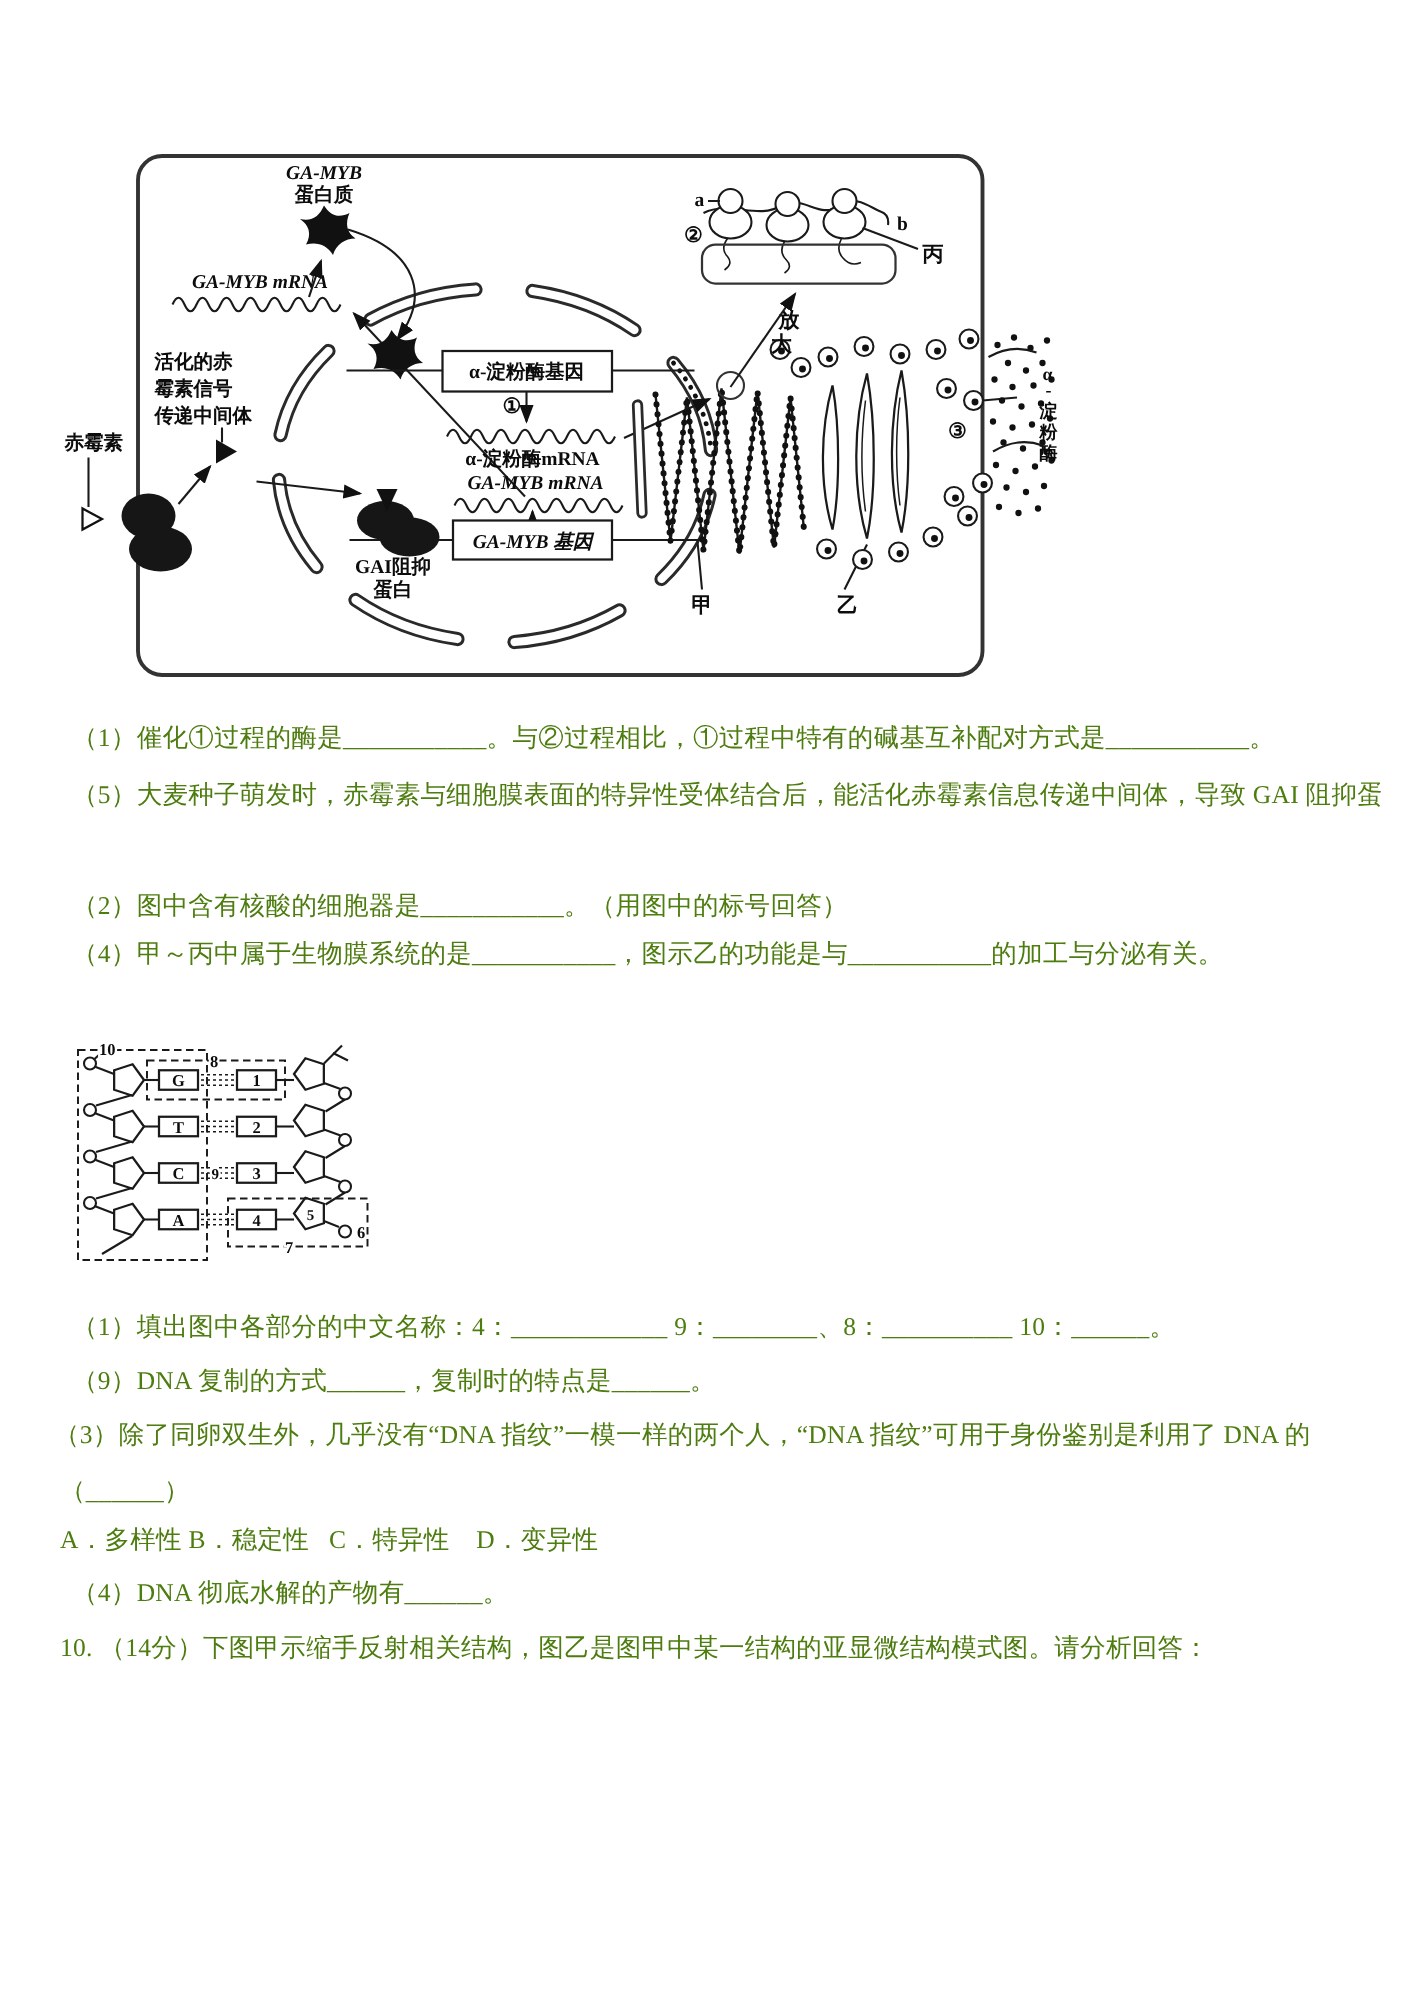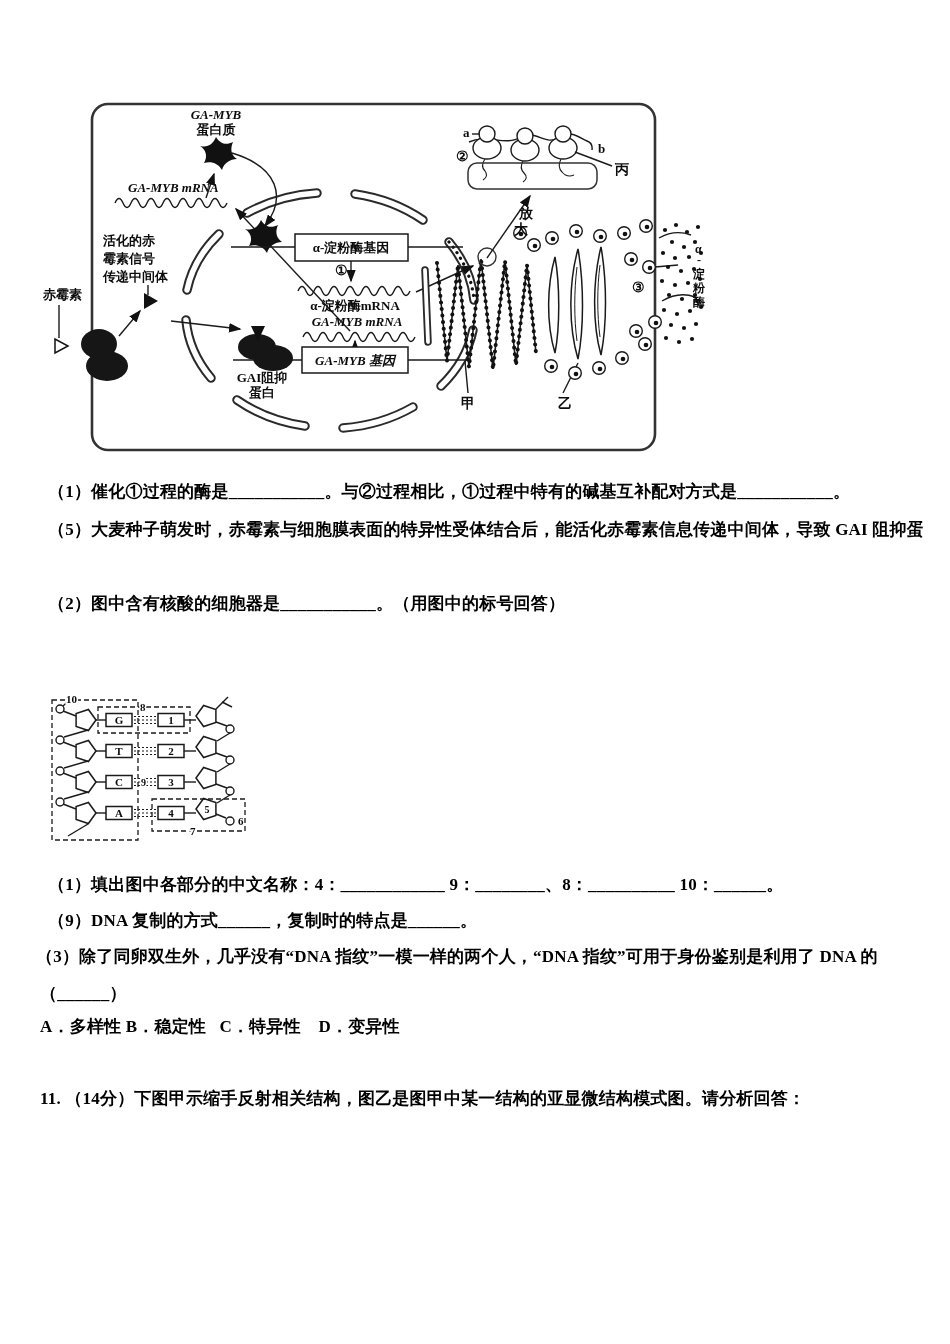--- a/index.html
+++ b/index.html
@@ -1,18 +1,18 @@
 <!DOCTYPE html>
 <html><head>
 <meta charset="utf-8">
 <style>
   html,body{margin:0;padding:0;background:#ffffff;}
   .page{position:relative;width:950px;height:1344px;background:#ffffff;overflow:hidden;
-        font-family:"Liberation Serif","DejaVu Serif",serif;color:#000000;}
-  .t{position:absolute;font-size:17px;font-weight:700;white-space:pre;letter-spacing:.2px;line-height:22px;}
+        font-family:"Liberation Serif","DejaVu Serif",serif;color:#4d7c0f;}
+  .t{position:absolute;font-size:17px;font-weight:400;white-space:pre;letter-spacing:.2px;line-height:22px;}
   svg{position:absolute;}
   svg text{font-family:"Liberation Serif","DejaVu Serif",serif;fill:#0c0c0c;font-weight:600;}
   .s13{font-size:13px;}  .s12{font-size:12px;}  .s14{font-size:14px;}
   .s11{font-size:11px;}  .s10{font-size:10px;}
   .it{font-style:italic;}
   .halo{paint-order:stroke;stroke:#ffffff;stroke-width:3px;}
   .ln{stroke:#1a1a1a;stroke-width:1.4;fill:none;}
   .ln2{stroke:#1a1a1a;stroke-width:1.6;fill:none;}
   .boxr{fill:#ffffff;stroke:#1a1a1a;stroke-width:1.5;}
   .arcA{stroke:#2a2a2a;stroke-width:9.5;fill:none;stroke-linecap:round;}
@@ -269,20 +269,21 @@
     <text class="s14" x="580" y="79">丙</text>
     <text class="s14" x="421" y="66">②</text>
     <text class="s14" x="484" y="123">放</text>
     <text class="s14" x="479" y="139">大</text>
     <path class="ln" d="M452,163 L495,101" marker-end="url(#ah)"></path>
   </svg>
 
   <div class="t" style="left:48px;top:481px">（1）催化①过程的酶是___________。与②过程相比，①过程中特有的碱基互补配对方式是___________。</div>
   <div class="t" style="left:48px;top:519px">（5）大麦种子萌发时，赤霉素与细胞膜表面的特异性受体结合后，能活化赤霉素信息传递中间体，导致 GAI 阻抑蛋</div>
   <div class="t" style="left:48px;top:593px">（2）图中含有核酸的细胞器是___________。（用图中的标号回答）</div>
+  <div class="t" style="left:48px;top:625px">（4）甲～丙中属于生物膜系统的是___________，图示乙的功能是与___________的加工与分泌有关。</div>
 
   <svg style="left:40px;top:690px" width="260" height="162" viewBox="0 0 260 162">
 
     <g>
       <path class="ln" d="M23,16 L34,6"></path>
       <circle class="ves" cx="20" cy="19" r="4"></circle>
       <path class="ln" d="M23,21 L36,26"></path>
       <use href="#lpent0"></use>
       <use href="#pent" transform="translate(45,30)"></use>
       <path class="ln" d="M48,40 L24,47"></path>
@@ -360,15 +361,16 @@
     <text class="s10" x="167" y="123" text-anchor="middle">5</text>
     <text class="s11" x="198" y="135">6</text>
     <text class="s11 halo" x="150" y="145">7</text>
   </svg>
 
   <div class="t" style="left:48px;top:874px">（1）填出图中各部分的中文名称：4：____________ 9：________、8：__________ 10：______。</div>
   <div class="t" style="left:48px;top:910px">（9）DNA 复制的方式______，复制时的特点是______。</div>
   <div class="t" style="left:36px;top:946px">（3）除了同卵双生外，几乎没有“DNA 指纹”一模一样的两个人，“DNA 指纹”可用于身份鉴别是利用了 DNA 的</div>
   <div class="t" style="left:40px;top:983px">（______）</div>
   <div class="t" style="left:40px;top:1016px">A．多样性 B．稳定性   C．特异性    D．变异性</div>
-  <div class="t" style="left:40px;top:1088px">11. （14分）下图甲示缩手反射相关结构，图乙是图甲中某一结构的亚显微结构模式图。请分析回答：</div>
+  <div class="t" style="left:48px;top:1051px">（4）DNA 彻底水解的产物有______。</div>
+  <div class="t" style="left:40px;top:1088px">10. （14分）下图甲示缩手反射相关结构，图乙是图甲中某一结构的亚显微结构模式图。请分析回答：</div>
 
 </div>
 
 </body></html>

